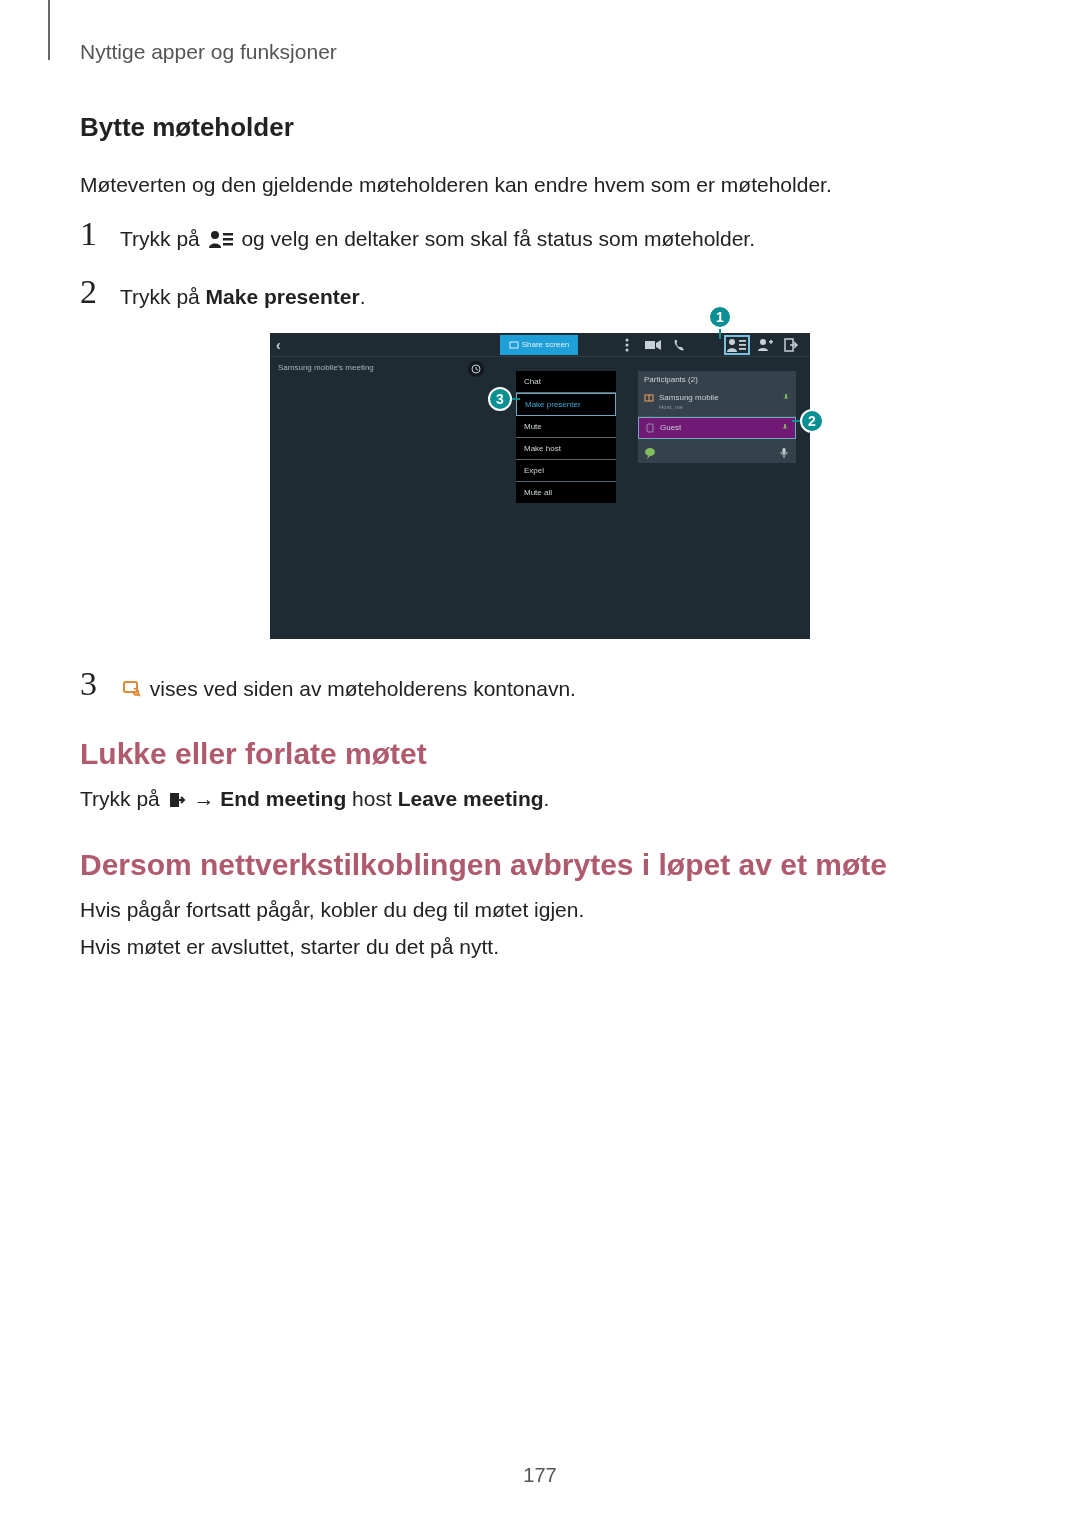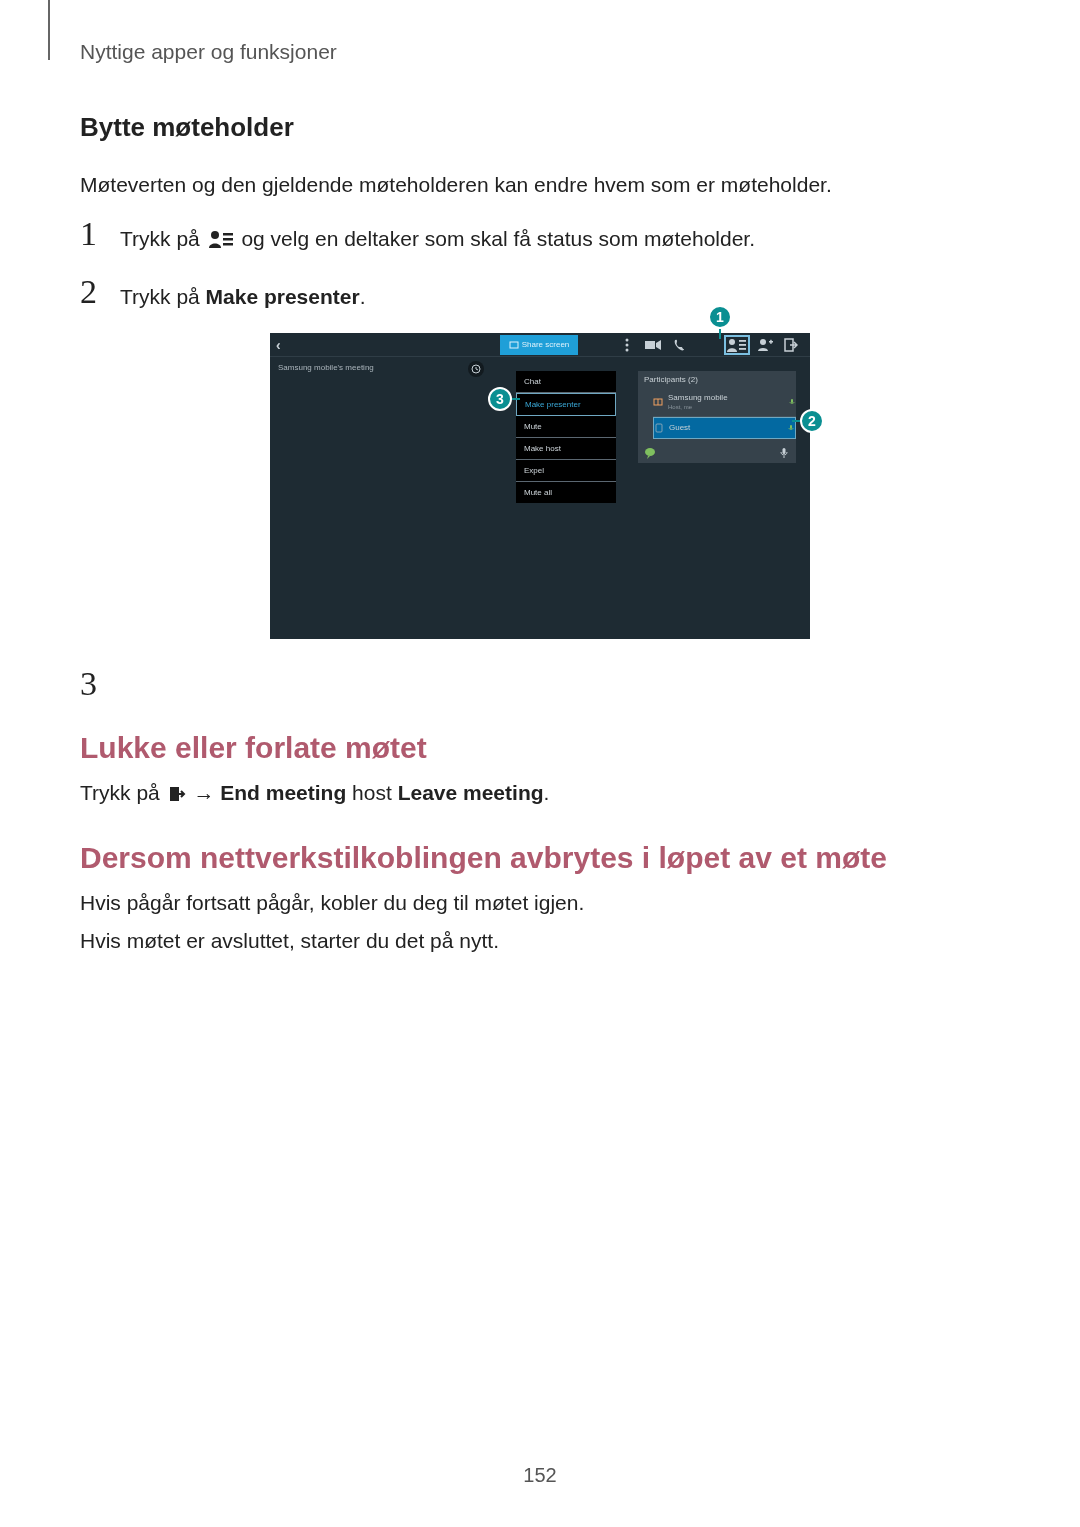--- a/index.html
+++ b/index.html
@@ -169,29 +169,28 @@
     width: 158px;
     background: #36424b;
   }
   .mock-panel-hdr {
     padding: 4px 6px;
     font-size: 8px;
     color: #c9d1d6;
   }
   .mock-part {
     display: flex;
-    align-items: center;
-    padding: 5px 0;
+    align-items: flex-start;
+    padding: 5px 6px;
     font-size: 8px;
     color: #c9d1d6;
     border-bottom: 1px solid #44515b;
-    margin-left: 15px;
   }
   .mock-part.sel {
-    background: #0369a1;
+    background: #701a75;
     border: 1px solid #6fa8c2;
   }
   .mock-part-ic {
     width: 10px;
     height: 10px;
     margin-right: 5px;
     display: inline-block;
   }
   .mock-part-name { flex: 1; }
   .mock-part-mic {
@@ -412,31 +411,41 @@
               </svg>
           </span>
         </div>
       </div>
 
     </div>
   </div>
 
   <div class="step">
     <div class="step-num">3</div>
+    <div class="step-body">
+      <span class="inline-icon">
+        <svg width="20" height="20" viewBox="0 0 20 20">
+          <rect x="2" y="3" width="13" height="10" rx="1.5" fill="none" stroke="#e08a3a" stroke-width="2"></rect>
+          <path d="M12 10 C15 9 17 12 16 15 C14 17 11 15 12 12" fill="none" stroke="#e08a3a" stroke-width="2"></path>
+          <path d="M15 14 L18 17" stroke="#e08a3a" stroke-width="2"></path>
+        </svg>
+      </span>
+      <span> vises ved siden av møteholderens kontonavn.</span>
+    </div>
   </div>
 
   <div class="h2">Lukke eller forlate møtet</div>
   <div class="body-text">
     <span>Trykk på </span><span class="inline-icon">
       <svg width="18" height="18" viewBox="0 0 18 18">
         <rect x="2" y="2" width="9" height="14" fill="#222"></rect>
         <path d="M8 9 L16 9 M13 6 L16 9 L13 12" fill="none" stroke="#222" stroke-width="2"></path>
       </svg>
     </span><span> → </span><b>End meeting</b><span> host </span><b>Leave meeting</b><span>.</span>
   </div>
 
   <div class="h2">Dersom nettverkstilkoblingen avbrytes i løpet av et møte</div>
   <div class="body-text" style="margin-bottom:6px;">Hvis pågår fortsatt pågår, kobler du deg til møtet igjen.</div>
   <div class="body-text">Hvis møtet er avsluttet, starter du det på nytt.</div>
 
 </div>
 
-<div class="pagenum">152</div>
+<div class="pagenum">177</div>
 
 </body></html>

